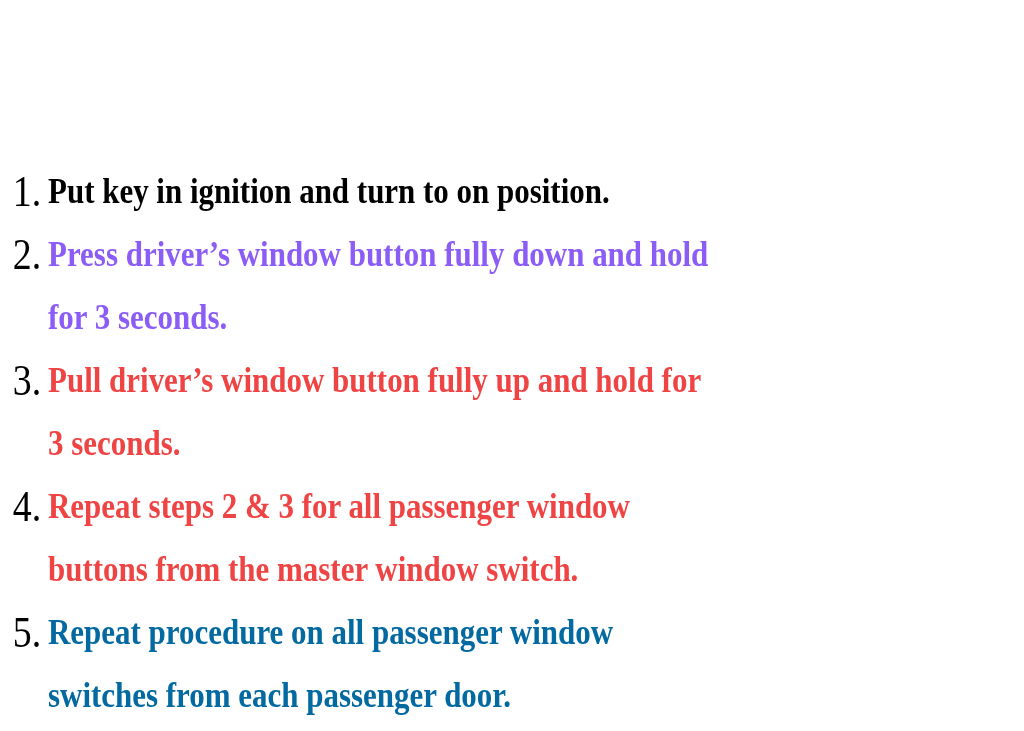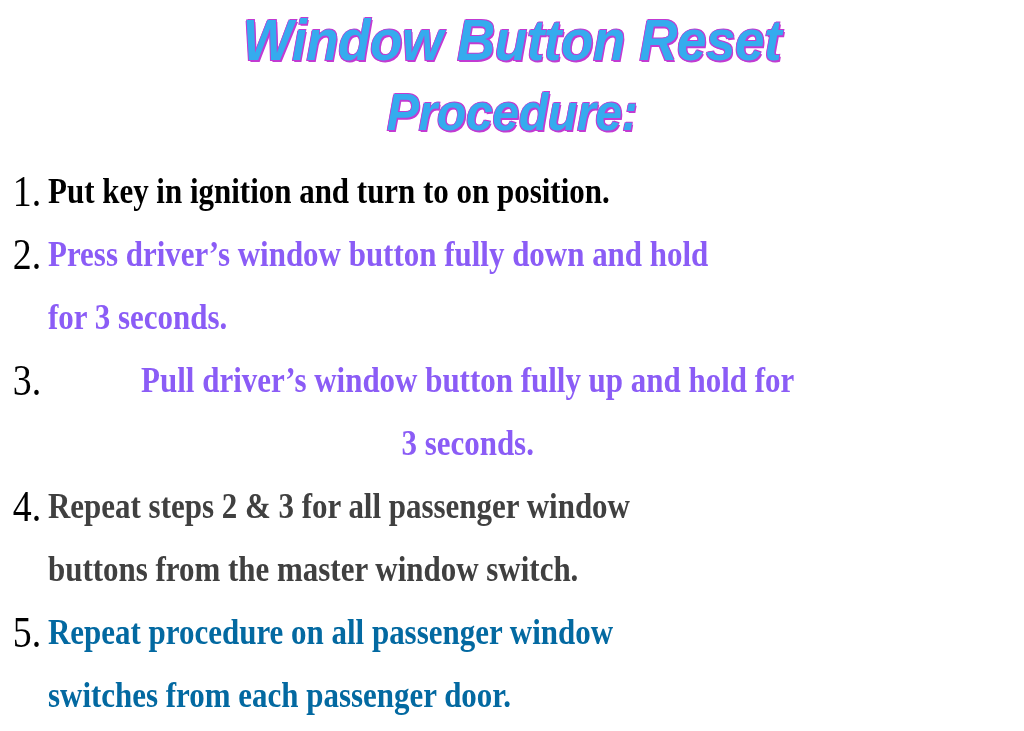--- a/index.html
+++ b/index.html
@@ -101,49 +101,45 @@
     transform: scaleX(0.86);
     transform-origin: left center;
     white-space: nowrap;
   }
 </style>
 </head>
 <body style="background: rgb(255, 255, 255);">
 
 <div id="slide" style="background: rgb(255, 255, 255);">
 
-  <div class="title-block">
-    <span class="title-line first" style="color: rgb(53, 171, 238); -webkit-text-stroke: 1.2px rgb(194, 58, 210); text-shadow: rgb(194, 58, 210) 1.5px 1.5px 0px, rgb(194, 58, 210) -1px 1px 0px, rgb(194, 58, 210) 1px -1px 0px;">Window Button Reset</span>
-    <span class="title-line second" style="color: rgb(53, 171, 238); -webkit-text-stroke: 1.2px rgb(194, 58, 210); text-shadow: rgb(194, 58, 210) 1.5px 1.5px 0px, rgb(194, 58, 210) -1px 1px 0px, rgb(194, 58, 210) 1px -1px 0px;">Procedure:</span>
-  </div>
 
   <div class="list" id="procedure-list">
       <div class="list-item">
         <div class="item-number" style="color: rgb(0, 0, 0);">1.</div>
         <div class="item-text" style="color: rgb(0, 0, 0);">
           <span class="tline">Put key in ignition and turn to on position.</span>
         </div>
       </div>
       <div class="list-item">
         <div class="item-number" style="color: rgb(0, 0, 0);">2.</div>
         <div class="item-text" style="color: #8b5cf6;">
           <span class="tline">Press driver’s window button fully down and hold</span>
           <span class="tline">for 3 seconds.</span>
         </div>
       </div>
       <div class="list-item">
         <div class="item-number" style="color: rgb(0, 0, 0);">3.</div>
-        <div class="item-text" style="color: #8b5cf6; text-align: center;">
+        <div class="item-text" style="color: #ef4444;">
           <span class="tline">Pull driver’s window button fully up and hold for</span>
           <span class="tline">3 seconds.</span>
         </div>
       </div>
       <div class="list-item">
         <div class="item-number" style="color: rgb(0, 0, 0);">4.</div>
-        <div class="item-text" style="color: #404040;">
+        <div class="item-text" style="color: #ef4444;">
           <span class="tline">Repeat steps 2 &amp; 3 for all passenger window</span>
           <span class="tline">buttons from the master window switch.</span>
         </div>
       </div>
       <div class="list-item">
         <div class="item-number" style="color: rgb(0, 0, 0);">5.</div>
         <div class="item-text" style="color: #0369a1;">
           <span class="tline">Repeat procedure on all passenger window</span>
           <span class="tline">switches from each passenger door.</span>
         </div>

